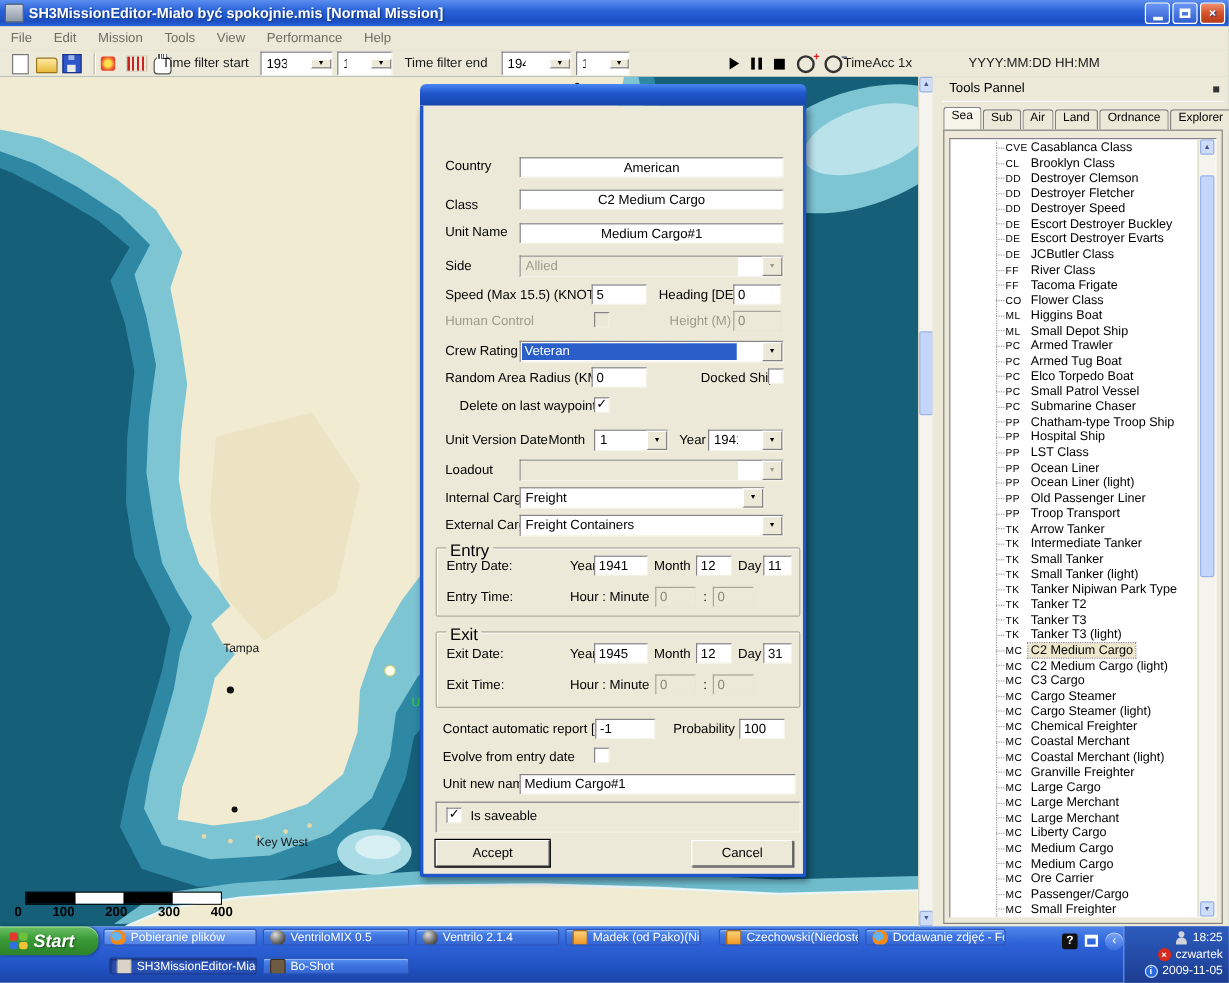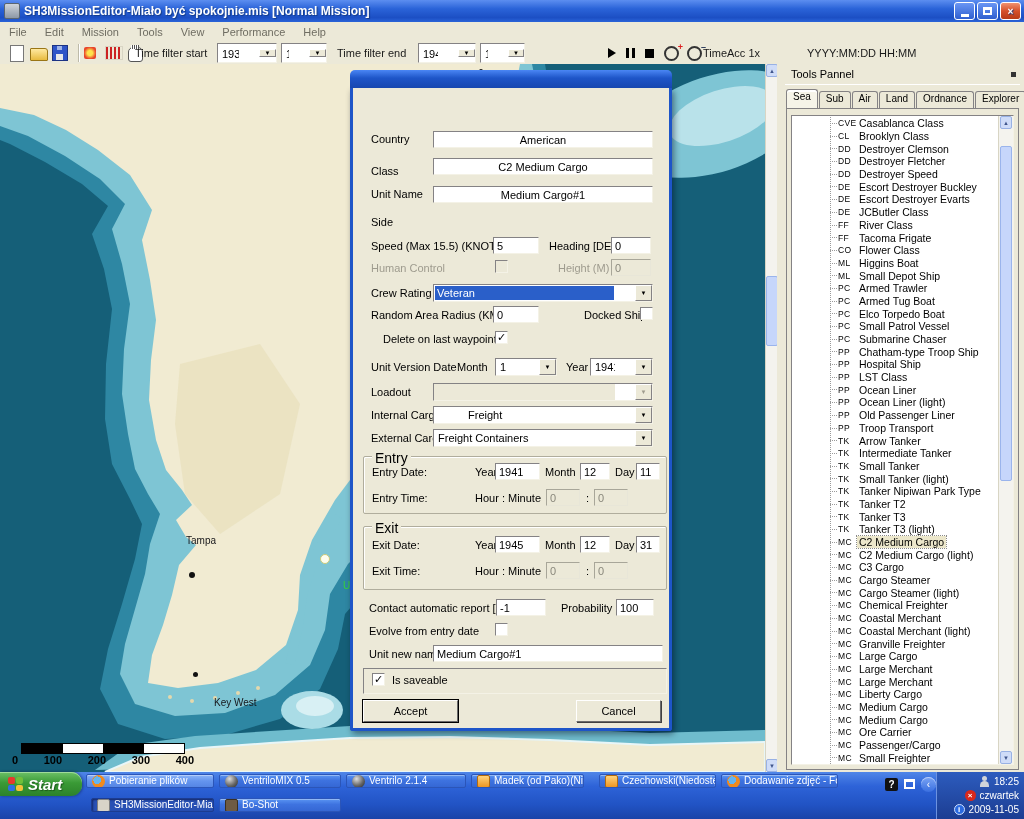--- a/index.html
+++ b/index.html
@@ -129,21 +129,21 @@
      background:linear-gradient(#4f86e8,#2e63d8 30%,#2153c4 70%,#1a43a8);}
   #startbtn{position:absolute;left:0;top:0;width:82px;height:24px;border-radius:0 11px 11px 0;
      background:linear-gradient(#6cc167,#3a9a36 45%,#2c822a);box-shadow:inset 0 1px 0 #9fdb9a, 1px 0 3px rgba(0,0,0,.4);
      display:flex;align-items:center;gap:5px;padding-left:8px;box-sizing:border-box;
      color:#fff;font-size:15px;font-weight:bold;font-style:italic;text-shadow:1px 1px 1px #1d5a1c;}
   .flag{width:15px;height:14px;display:grid;grid-template-columns:1fr 1fr;grid-template-rows:1fr 1fr;gap:1px;}
   .flag i{border-radius:2px;}
   .flag i:nth-child(1){background:#e6392e;}.flag i:nth-child(2){background:#6fbf3a;}
   .flag i:nth-child(3){background:#2f6fe4;}.flag i:nth-child(4){background:#f4c23a;}
   .task{position:absolute;height:14px;border-radius:2px;background:linear-gradient(#5a95f2,#3e73e0 45%,#3567d4);
-     border:1px solid #2b55b8;color:#fff;font-size:10px;display:flex;align-items:flex-start;gap:4px;
+     border:1px solid #2b55b8;color:#fff;font-size:10px;display:flex;align-items:center;gap:4px;
      padding:0 5px;box-sizing:border-box;box-shadow:inset 0 1px 0 rgba(255,255,255,.35);overflow:hidden;white-space:nowrap;}
   .task.lite{background:linear-gradient(#8cb4f8,#6494ee 50%,#5585e4);}
   .task.pressed{background:#2850b4;box-shadow:inset 1px 1px 2px rgba(0,0,30,.5);border-color:#1c3c90;}
   .ic{width:13px;height:13px;border-radius:50%;flex:0 0 auto;}
   .ic-firefox{background:radial-gradient(circle at 40% 40%,#63b4f0 0 34%,#f08a1d 35% 78%,#c65708);}
   .ic-ventrilo{background:radial-gradient(circle at 35% 30%,#ddd,#666 55%,#222);}
   .ic-mail{border-radius:2px;background:linear-gradient(#ffd27a,#ef9622);border:1px solid #b06a10;box-sizing:border-box;}
   .ic-app{border-radius:2px;background:#d8d4c8;border:1px solid #808080;box-sizing:border-box;}
   .ic-camera{border-radius:2px;background:#6e5b44;border:1px solid #3c3020;box-sizing:border-box;}
   #tray{position:absolute;right:88px;top:0;height:24px;display:flex;align-items:center;gap:6px;}
@@ -554,20 +554,24 @@
     <span class="dl" style="left:18px;top:45px;">Country</span>
     <span class="din ctr" style="left:80px;top:43px;width:220px;">American</span>
 
     <span class="dl" style="left:18px;top:77px;">Class</span>
     <span class="din ctr" style="left:80px;top:70px;width:220px;">C2 Medium Cargo</span>
 
     <span class="dl" style="left:18px;top:100px;">Unit Name</span>
     <span class="din ctr" style="left:80px;top:98px;width:220px;">Medium Cargo#1</span>
 
     <span class="dl" style="left:18px;top:128px;">Side</span>
+    <div class="dcombo combo" style="left:80px;top:125px;width:220px;">
+      <span class="cval" style="color:#9e9b8e;background:#ece9d8;">Allied</span>
+        <span class="cbtn dis">▼</span>
+    </div>
 
     <span class="dl" style="left:18px;top:152px;">Speed (Max 15.5) (KNOTS)</span>
     <span class="din" style="left:140px;top:149px;width:46px;">5</span>
     <span class="dl" style="left:196px;top:152px;">Heading [DEG]</span>
     <span class="din" style="left:258px;top:149px;width:40px;">0</span>
 
     <span class="dl dis" style="left:18px;top:174px;">Human Control</span>
     <span class="chk dis" style="left:142px;top:172px;"></span>
     <span class="dl dis" style="left:205px;top:174px;">Height (M)</span>
     <span class="din dis" style="left:258px;top:171px;width:40px;">0</span>
@@ -600,21 +604,21 @@
         <span class="cbtn">▼</span>
     </div>
 
     <span class="dl" style="left:18px;top:298px;">Loadout</span>
     <div class="dcombo combo" style="left:80px;top:295px;width:220px;">
       <span class="cval" style="background:#ece9d8;"></span>
         <span class="cbtn dis">▼</span>
     </div>
 
     <span class="dl" style="left:18px;top:321px;">Internal Cargo</span>
-    <div class="dcombo combo" style="left:80px;top:318px;width:220px;padding-left:30px;">
+    <div class="dcombo combo" style="left:80px;top:318px;width:204px;">
       <span class="cval">Freight</span>
         <span class="cbtn">▼</span>
     </div>
 
     <span class="dl" style="left:18px;top:344px;">External Cargo</span>
     <div class="dcombo combo" style="left:80px;top:341px;width:220px;">
       <span class="cval">Freight Containers</span>
         <span class="cbtn">▼</span>
     </div>
 

